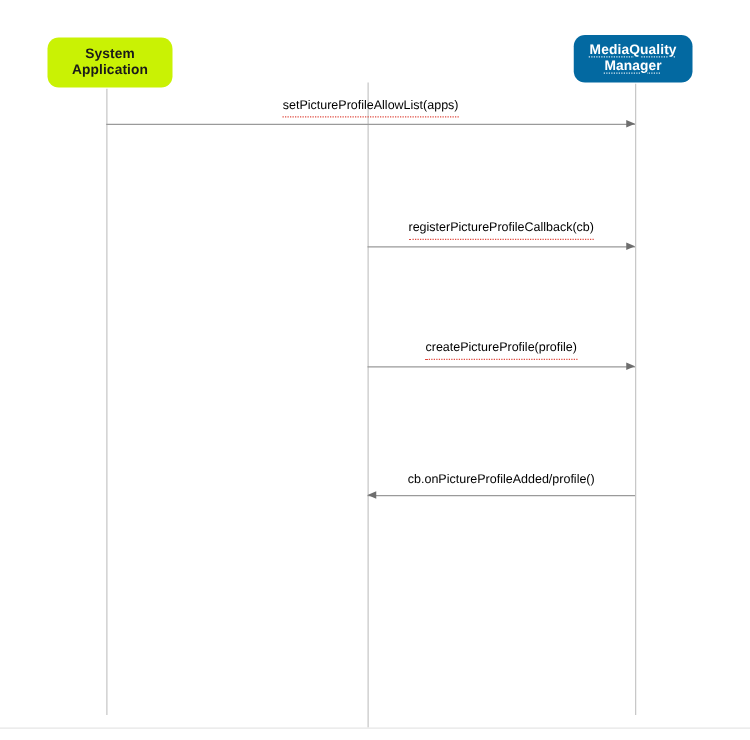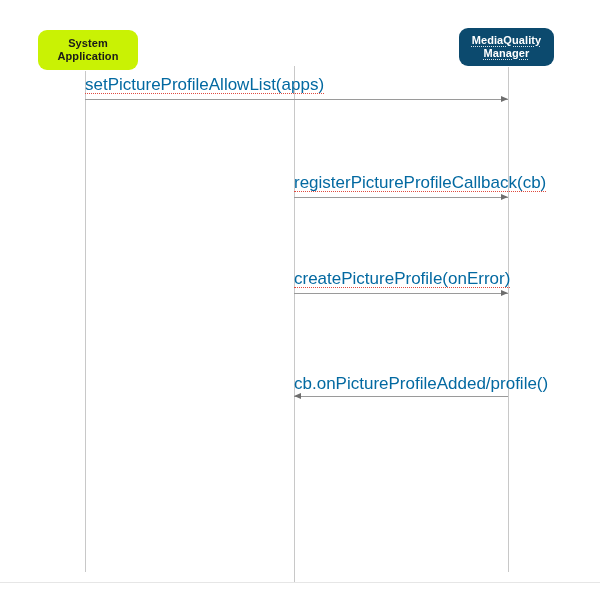--- a/index.html
+++ b/index.html
@@ -38,21 +38,21 @@
     line-height: 13px;
     letter-spacing: 0.1px;
     padding: 3px 6px;
     white-space: pre-line;
   }
   .participant.p-light {
     background: #c9f204;
     color: #1a1a1a;
   }
   .participant.p-green {
-    background: #0c4a6e;
+    background: #0369a1;
     color: #ffffff;
   }
   .participant.p-green .p-label {
     border-bottom: 0;
   }
   .participant .p-label {
     display: inline-block;
   }
   .participant.p-green .p-label {
     text-decoration: underline;
@@ -92,23 +92,24 @@
   .msg-arrow.to-right {
     border-left: 7px solid #6e6e6e;
   }
   .msg-arrow.to-left {
     border-right: 7px solid #6e6e6e;
   }
   .msg-label {
     position: absolute;
     bottom: 5px;
     width: 100%;
-    font-size: 17px;
+    text-align: center;
+    font-size: 10px;
     line-height: 15px;
-    color: #0369a1;
+    color: #000000;
     white-space: nowrap;
   }
   .msg-label .spell {
     display: inline-block;
     border-bottom: 1px dotted #e04a3f;
     padding-bottom: 1px;
   }
 
   
   .bottom-rule {
@@ -147,21 +148,21 @@
 
   <div class="message" style="left:294px; top:197px; width:214px;">
     <div class="msg-line" style="width:214px;"></div>
     <div class="msg-arrow to-right" style="left:207px;"></div>
     <div class="msg-label"><span class="spell">registerPictureProfileCallback(cb)</span></div>
   </div>
 
   <div class="message" style="left:294px; top:293px; width:214px;">
     <div class="msg-line" style="width:214px;"></div>
     <div class="msg-arrow to-right" style="left:207px;"></div>
-    <div class="msg-label"><span class="spell">createPictureProfile(onError)</span></div>
+    <div class="msg-label"><span class="spell">createPictureProfile(profile)</span></div>
   </div>
 
   <div class="message" style="left:294px; top:396px; width:214px;">
     <div class="msg-line" style="width:214px;"></div>
     <div class="msg-arrow to-left" style="left:0px;"></div>
     <div class="msg-label"><span>cb.onPictureProfileAdded/profile()</span></div>
   </div>
 
   <div class="bottom-rule" style="top:582px;"></div>
 

